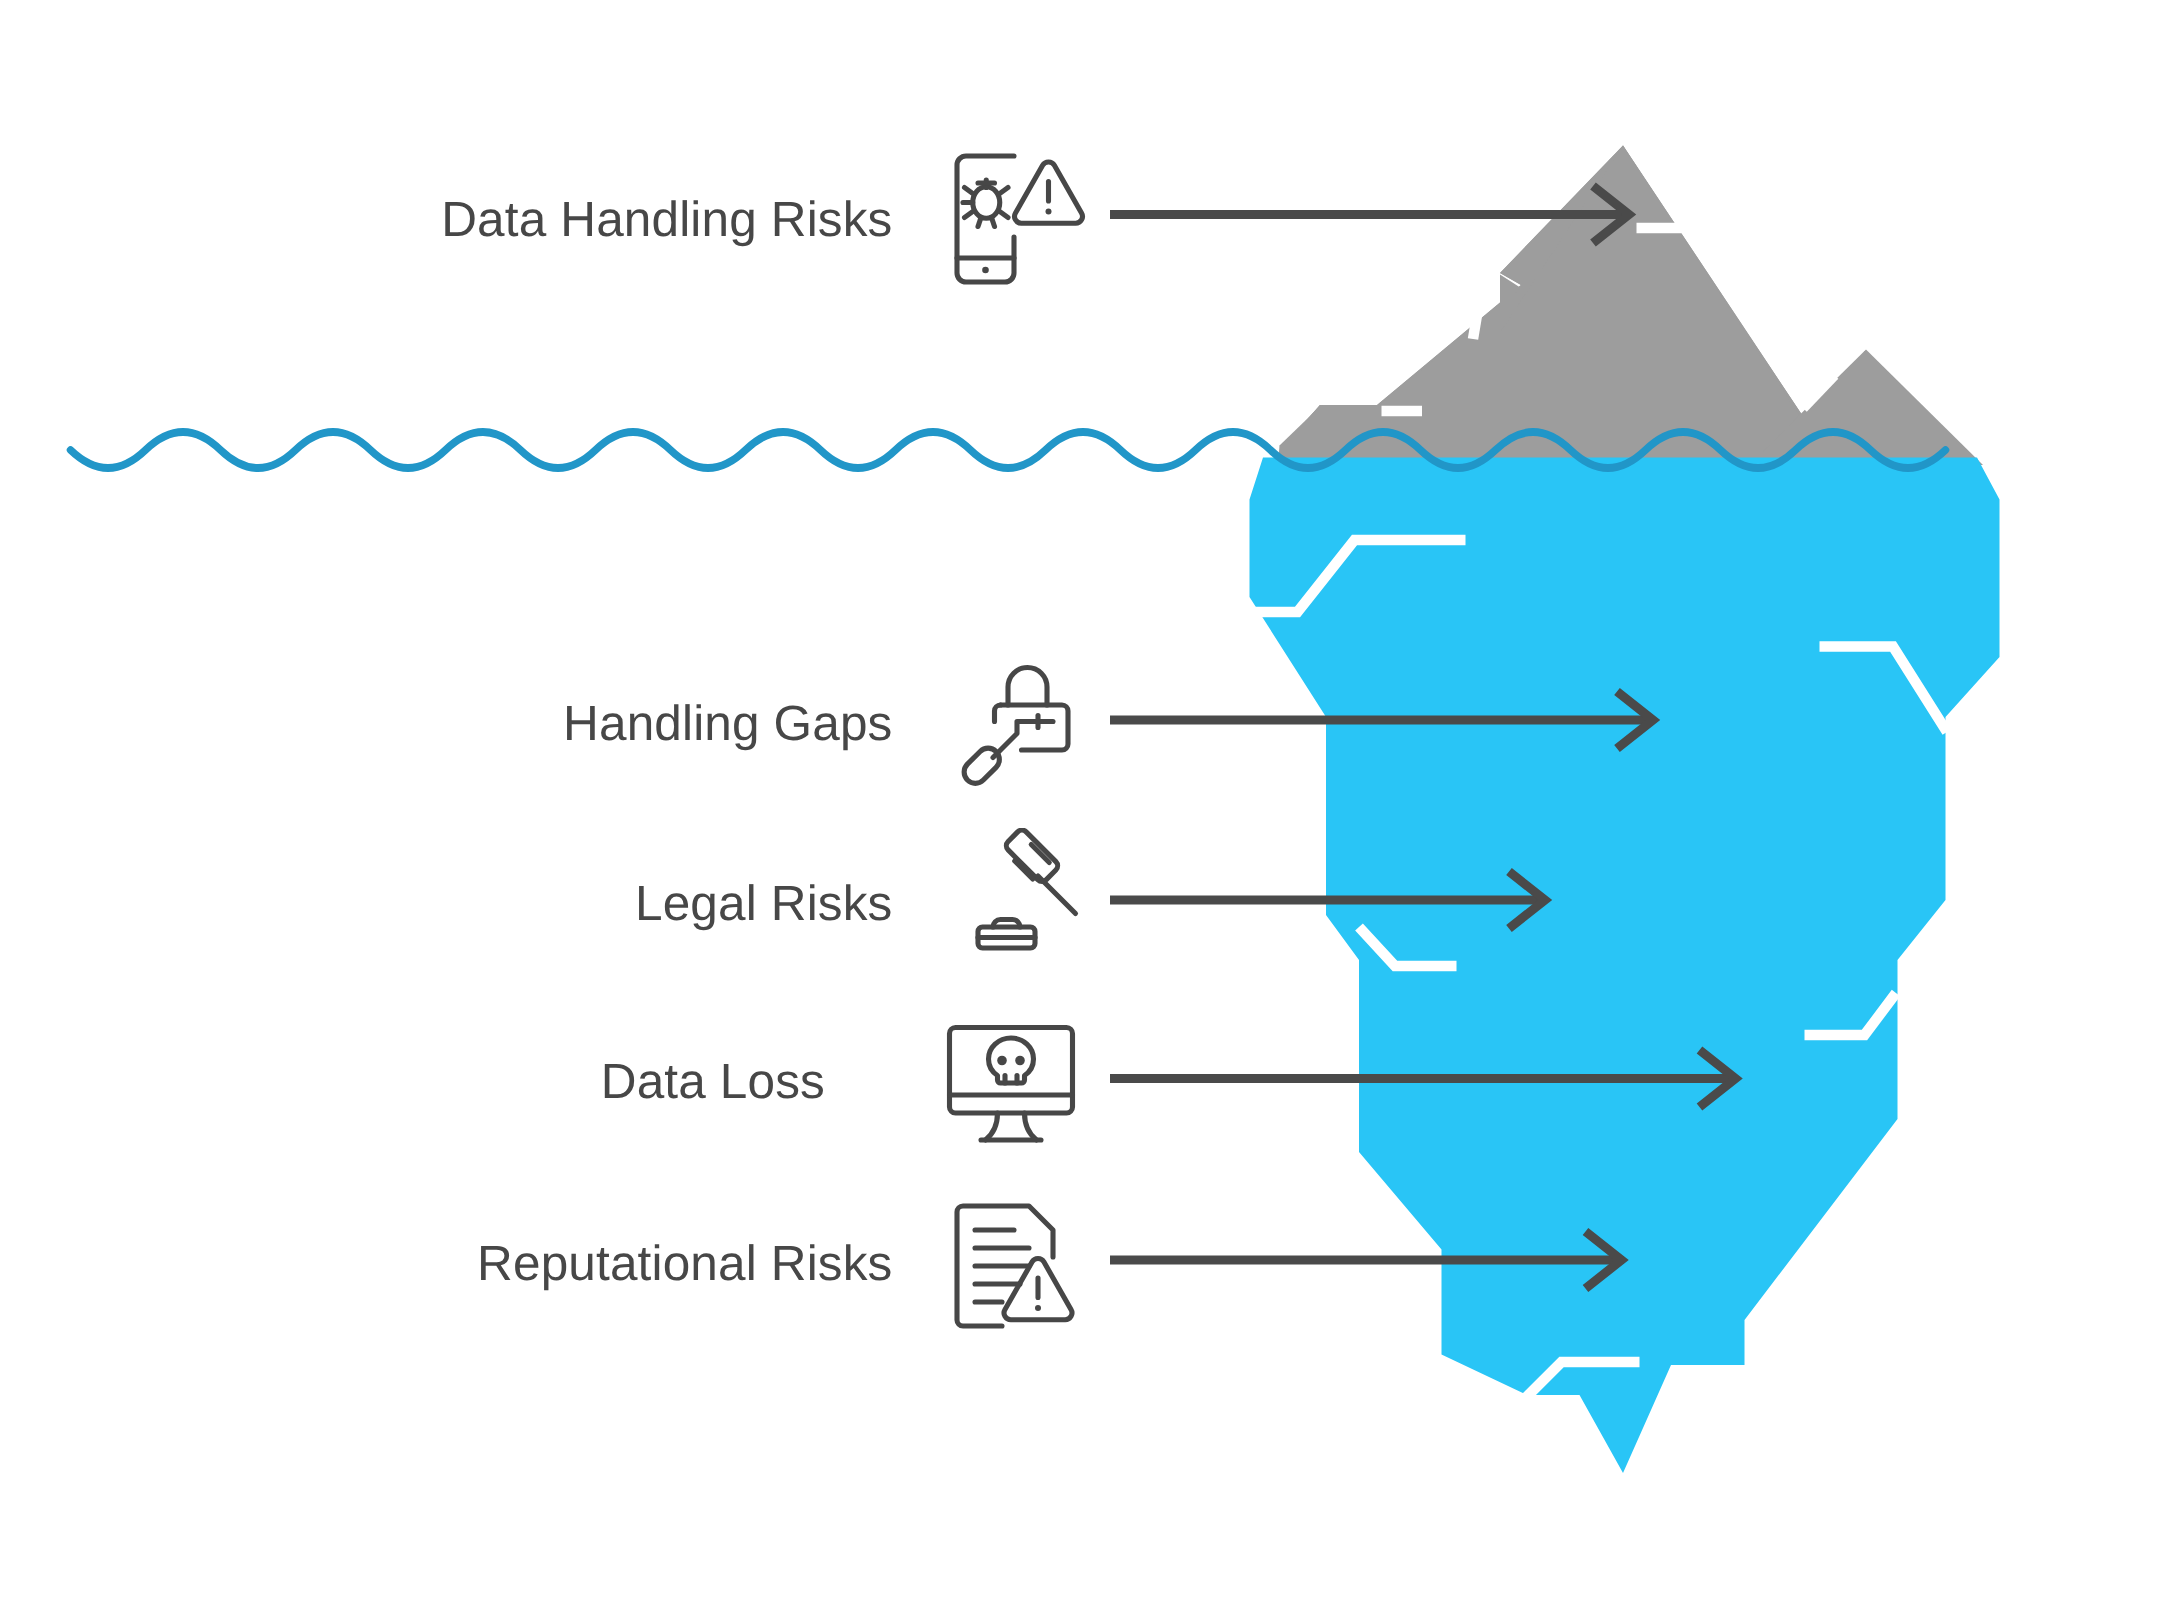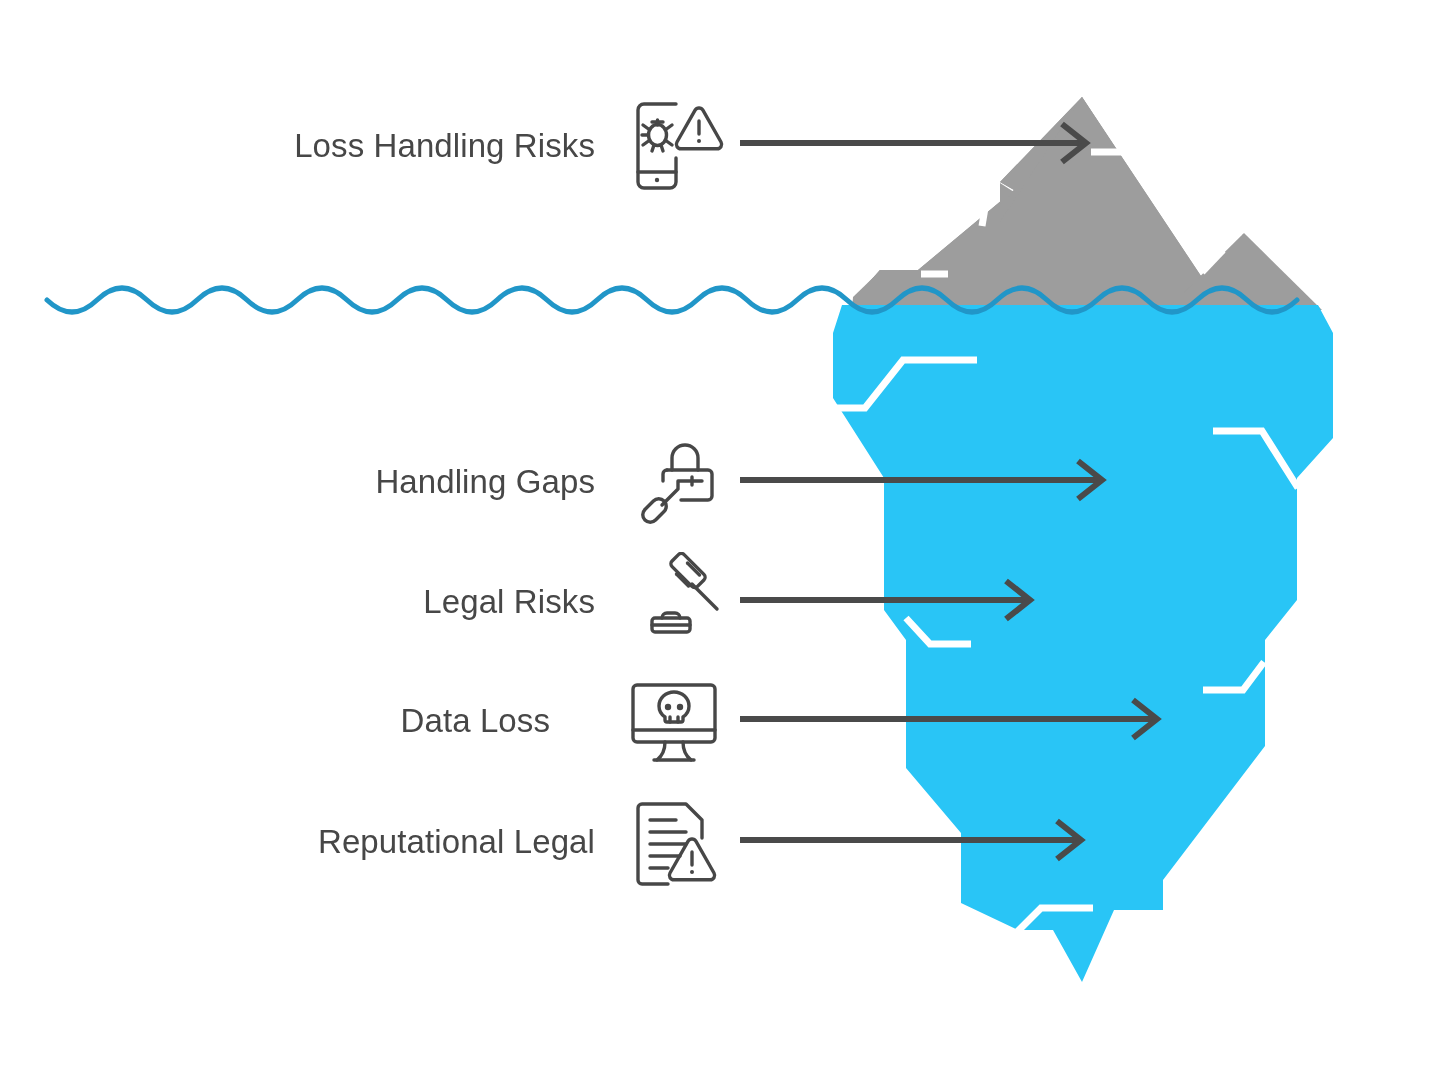--- a/index.html
+++ b/index.html
@@ -123,29 +123,29 @@
         <line x1="740" y1="719" x2="1153" y2="719"></line>
         <polyline points="1133,700 1157,719 1133,738" stroke-linejoin="miter" stroke-linecap="butt"></polyline>
       </g>
       <g>
         <line x1="740" y1="840" x2="1077" y2="840"></line>
         <polyline points="1057,821 1081,840 1057,859" stroke-linejoin="miter" stroke-linecap="butt"></polyline>
       </g>
     </g>
   </svg>
 
-  <div class="label-text" style="right:847px; top:127px;">Loss Handling Risks</div>
+  <div class="label-text" style="right:847px; top:127px;">Data Handling Risks</div>
 
   <div class="label-text" style="right:847px; top:463px;">Handling Gaps</div>
 
   <div class="label-text" style="right:847px; top:583px;margin-left:16px;">Legal Risks</div>
 
   <div class="label-text" style="right:892px; top:702px;">Data Loss</div>
 
-  <div class="label-text" style="right:847px; top:823px;">Reputational Legal</div>
+  <div class="label-text" style="right:847px; top:823px;">Reputational Risks</div>
 
   <div class="icon-box" style="left:626px; top:96px;">
     <svg width="100" height="100" viewBox="0 0 100 100" fill="none" stroke="#474747" stroke-width="3.4" stroke-linecap="round" stroke-linejoin="round">
 
       <path d="M50,8 H18 a6,6 0 0 0 -6,6 V86 a6,6 0 0 0 6,6 H44 a6,6 0 0 0 6,-6 V62"></path>
       <line x1="12" y1="76" x2="50" y2="76"></line>
       <circle cx="31" cy="84" r="2.2" fill="#474747" stroke="none"></circle>
 
       <ellipse cx="31.5" cy="39" rx="9" ry="10.5"></ellipse>
       <line x1="31.5" y1="29" x2="31.5" y2="24"></line>

